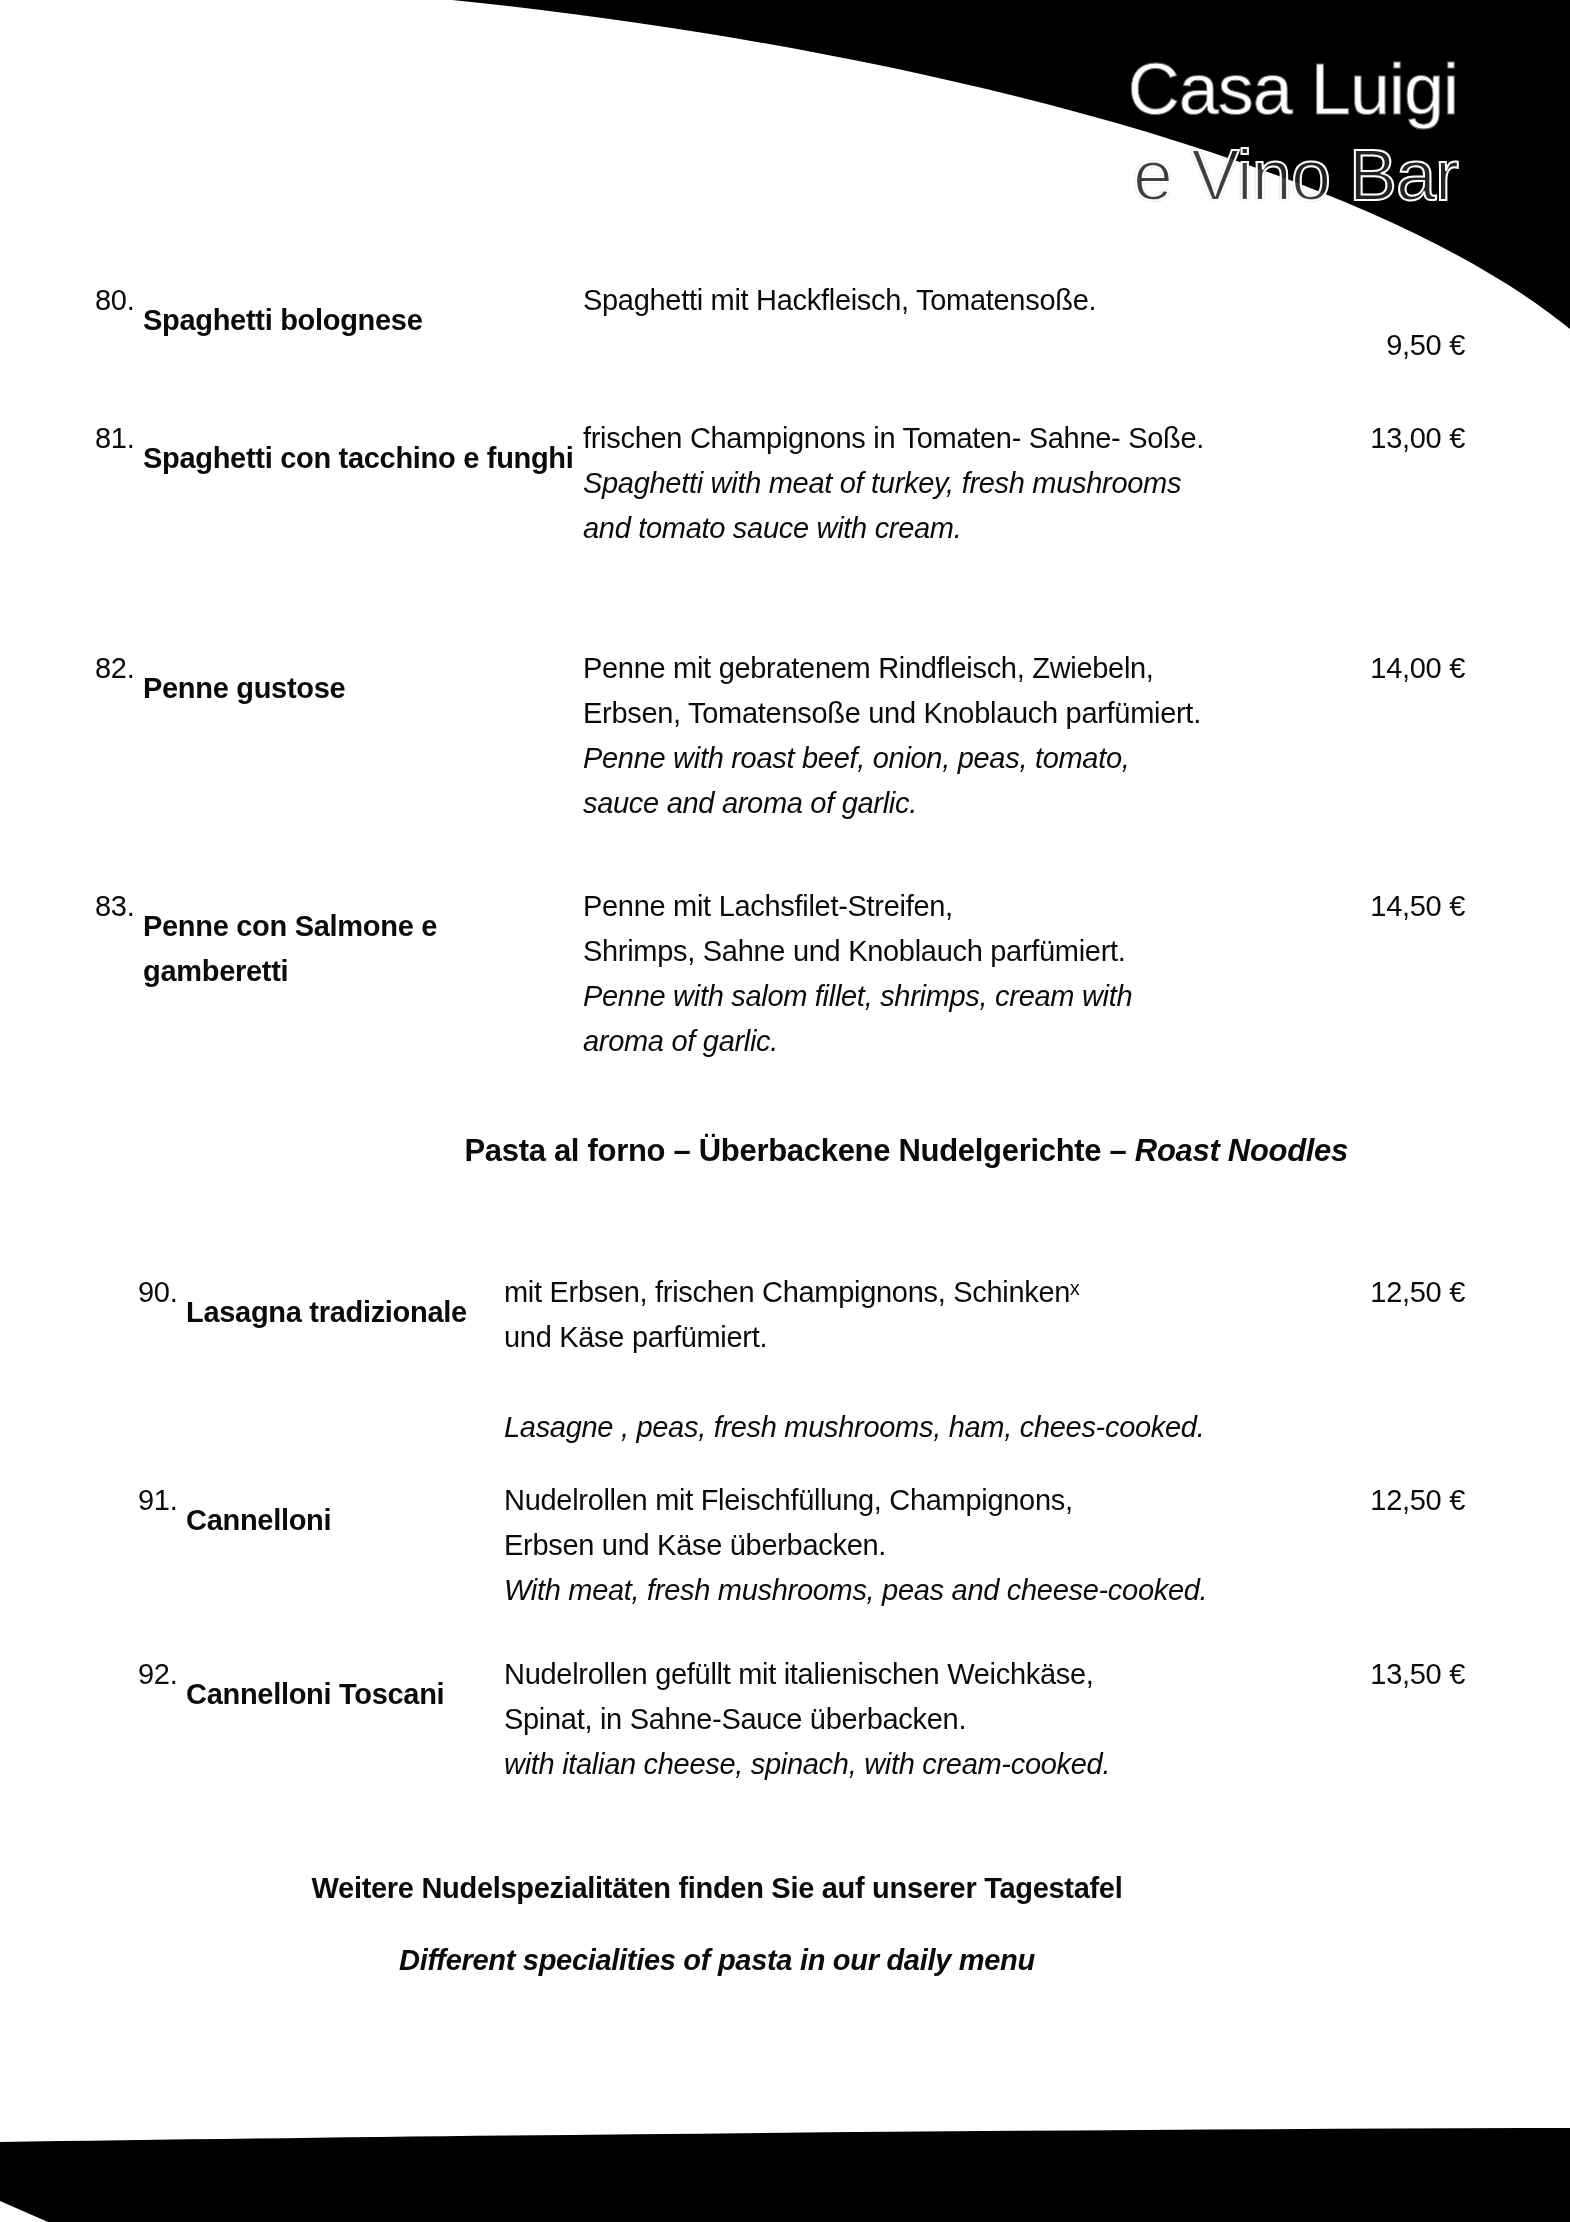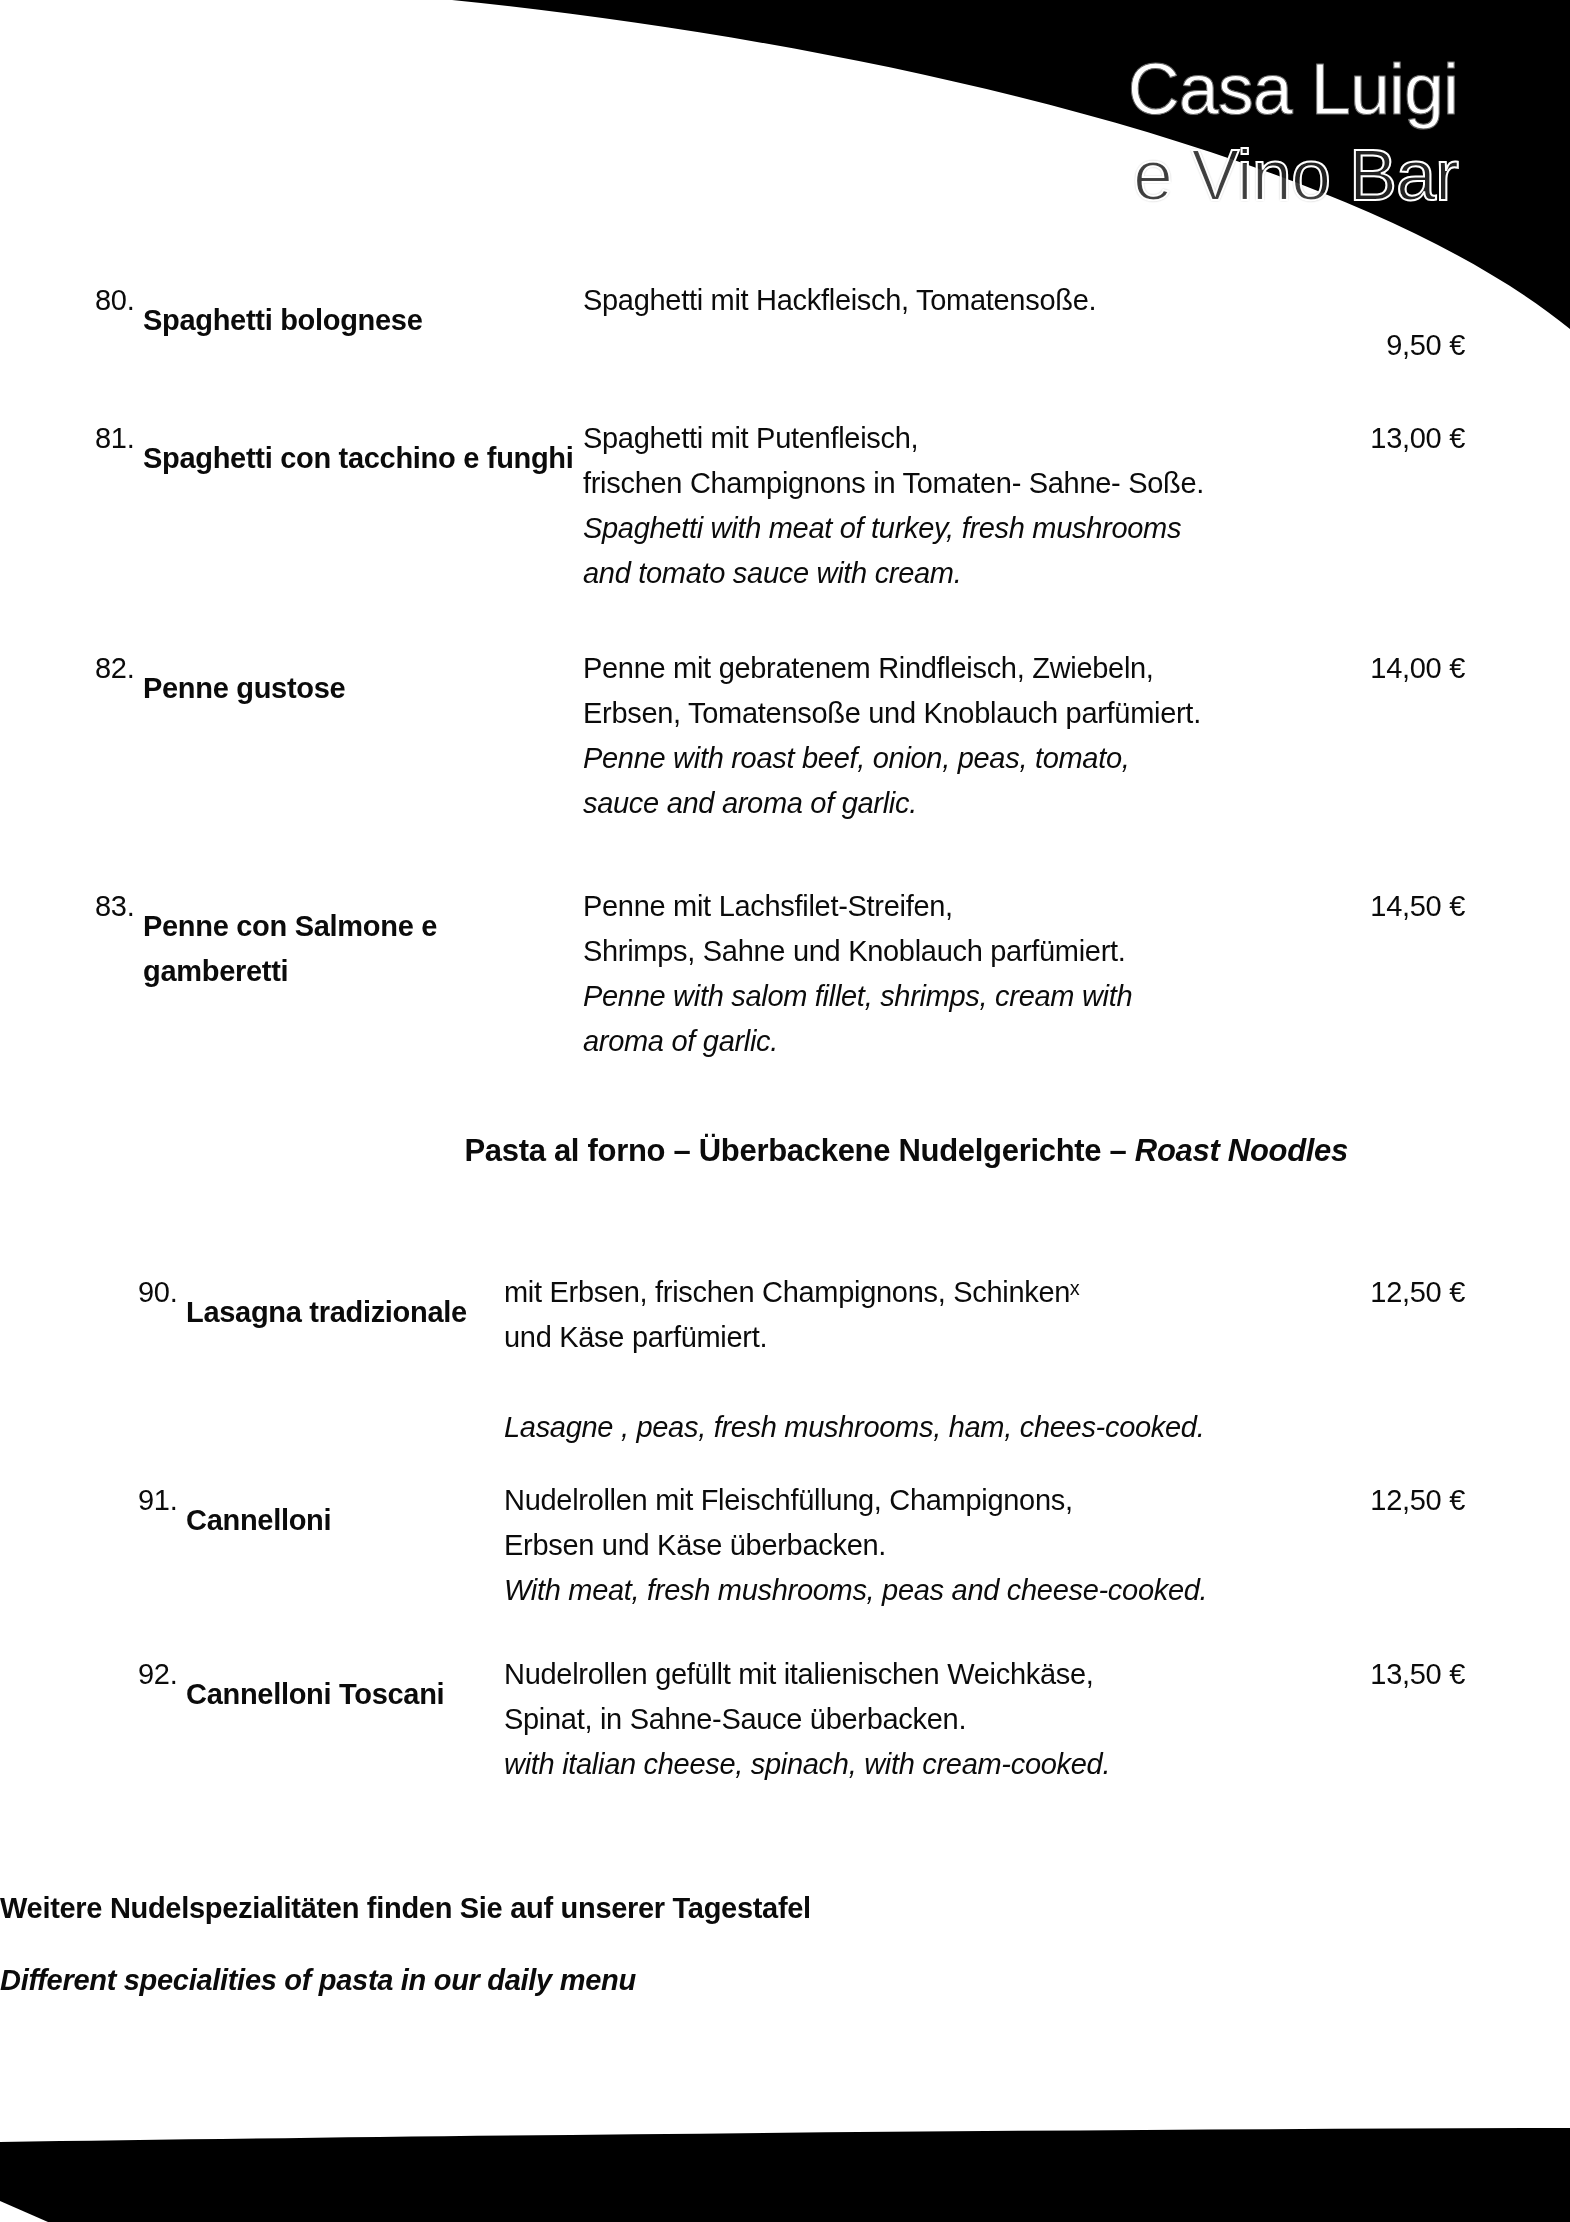--- a/index.html
+++ b/index.html
@@ -49,22 +49,22 @@
   .it{font-style:italic;}
   .gap-before{margin-top:45px;}
   .price{position:absolute;right:105px;top:0;font-size:29px;}
   .price.down1{top:45px;}
 
   .section-head{
     position:absolute;left:0;width:1348px;text-align:right;
     font-size:31px;font-weight:bold;line-height:45px;
   }
   .footer-line{
-    position:absolute;left:0;width:1434px;
-    font-size:29px;font-weight:bold;line-height:45px;margin-top:20px;
+    position:absolute;left:0;width:1434px;text-align:center;
+    font-size:29px;font-weight:bold;line-height:45px;
   }
 </style>
 </head>
 <body>
 
 <div class="page">
 
   <svg id="top-swoosh" class="swoosh" width="1570" height="430" viewBox="0 0 1570 430" aria-hidden="true">
     <path d="M452,0 C850,40 1350,150 1570,329 L1570,0 Z" fill="#000000"></path>
   </svg>
@@ -84,21 +84,20 @@
     </div>
     <span class="price down1">9,50 €</span>
   </div>
 
   <div class="item g1" style="top:416px">
     <div class="numname">
       <span class="num">81.</span>
       <span class="name">Spaghetti con tacchino e funghi</span>
     </div>
     <div class="desc">
-      <span class="line"> Spaghetti mit Putenfleisch,</span>
       <span class="line">frischen Champignons in Tomaten- Sahne- Soße.</span>
       <span class="line it">Spaghetti with meat of turkey, fresh mushrooms</span>
       <span class="line it">and tomato sauce with cream.</span>
     </div>
     <span class="price">13,00 €</span>
   </div>
 
   <div class="item g1" style="top:646px">
     <div class="numname">
       <span class="num">82.</span>

